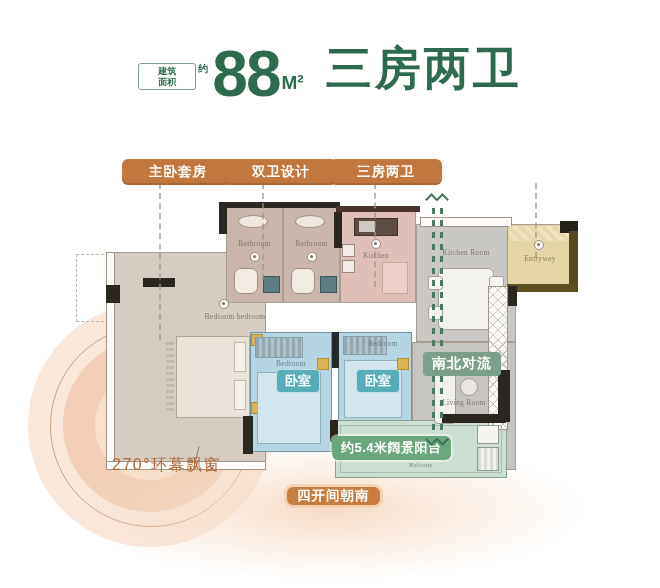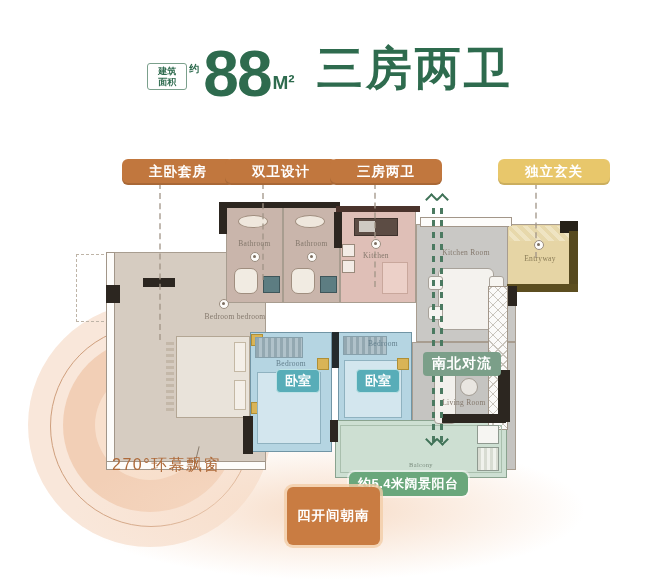--- a/index.html
+++ b/index.html
@@ -2,21 +2,21 @@
 <html><head>
 <meta charset="utf-8">
 <style>
   html,body{margin:0;padding:0;background:#fff;}
   .stage{position:relative;width:660px;height:588px;background:#ffffff;overflow:hidden;
          font-family:"Liberation Sans",sans-serif;}
   .abs{position:absolute;}
   
   .title-row{position:absolute;left:0;top:30px;width:660px;height:72px;display:flex;
              justify-content:center;align-items:flex-end;color:#2e6b4e;}
-  .area-box{border:1px solid #7ba08c;border-radius:3px;padding:2px 10px;font-size:9px;
+  .area-box{border:1px solid #7ba08c;border-radius:3px;padding:2px 19px;font-size:9px;
             font-weight:bold;line-height:1.15;color:#2e6b4e;text-align:center;margin-bottom:12px;}
   .area-approx{font-size:10px;font-weight:bold;margin:0 4px 26px 2px;}
   .big-number{font-size:64px;font-weight:bold;line-height:.88;letter-spacing:-2px;}
   .unit{font-size:19px;font-weight:bold;margin:0 0 8px 2px;}
   .headline{font-size:46px;font-weight:bold;margin:0 0 2px 22px;letter-spacing:3px;}
   
   .callout{position:absolute;top:159px;padding:4px 27px;border-radius:6px;color:#fff;
            font-size:13.5px;font-weight:bold;letter-spacing:1px;white-space:nowrap;z-index:6;
            box-shadow:inset 0 -2px 0 rgba(0,0,0,.12);}
   .co-orange{background:#c1773e;}
@@ -37,21 +37,21 @@
   .marker{position:absolute;width:8px;height:8px;border:1.5px solid #9b8d7f;border-radius:50%;
           background:#fdfcfa;z-index:5;}
   .marker:after{content:"";position:absolute;left:2px;top:2px;width:3px;height:3px;
                 border-radius:50%;background:#7d6f61;}
   .badge{position:absolute;color:#fff;font-weight:bold;border-radius:4px;z-index:6;white-space:nowrap;}
   .bedroom-badge{background:#58adb8;border:1px solid #bfe3e6;font-size:13px;padding:2px 8px;}
   .flow-badge{background:#7b9f89;font-size:14px;padding:3px 9px;letter-spacing:1px;}
   .balcony-badge{background:#6aa77c;font-size:13px;padding:3px 9px;border-radius:6px;letter-spacing:.5px;
                  box-shadow:0 0 0 2px rgba(255,255,255,.45);}
   .south-badge{position:absolute;background:#c97c42;color:#fff;font-size:13.5px;font-weight:bold;
-               padding:20px 10px;border-radius:6px;letter-spacing:1px;z-index:6;
+               padding:0 10px;border-radius:6px;letter-spacing:1px;z-index:6;
                box-shadow:0 0 0 3px rgba(242,205,168,.8);}
   .bay-text{position:absolute;font-size:16px;color:#ae6a3a;letter-spacing:1.5px;z-index:6;}
   .flowline{position:absolute;width:2.5px;z-index:5;
             background:repeating-linear-gradient(180deg,#4b7a61 0 6px,transparent 6px 12px);}
   .chev{display:inline-block;width:7px;height:7px;border-left:2.5px solid #3f7257;
         border-top:2.5px solid #3f7257;margin:0 1px;}
   .chev-up{transform:rotate(45deg);}
   .chev-down{transform:rotate(225deg);}
   .dashedbox{position:absolute;border:1px dashed #beb4a7;z-index:2;}
 </style>
@@ -74,21 +74,20 @@
     </div>
     <div class="area-approx">约</div>
     <div class="big-number">88</div>
     <div class="unit">M²</div>
     <div class="headline">三房两卫</div>
   </div>
 
   <div class="callout co-orange" style="left:122px;">主卧套房</div>
   <div class="callout co-orange" style="left:225px;">双卫设计</div>
   <div class="callout co-orange" style="left:330px;">三房两卫</div>
-  <div class="callout co-yellow" style="left:498px;">独立玄关</div>
   <div class="leader" style="left:159px;top:183px;height:157px;"></div>
   <div class="leader" style="left:262px;top:183px;height:97px;"></div>
   <div class="leader" style="left:374px;top:183px;height:104px;"></div>
   <div class="leader" style="left:535px;top:183px;height:75px;"></div>
 
   <div class="room" style="left:110px;top:252px;width:156px;height:218px;background:#d6ccc1;"></div>
   <div class="winstrip" style="left:106px;top:252px;width:9px;height:218px;"></div>
   <div class="winstrip" style="left:106px;top:461px;width:160px;height:9px;"></div>
   <div class="wall" style="left:106px;top:285px;width:14px;height:18px;"></div>
   <div class="wall" style="left:143px;top:278px;width:32px;height:9px;"></div>
@@ -167,21 +166,21 @@
   <div class="winstrip" style="left:488px;top:286px;width:20px;height:144px;background-color:#fbfaf9;background-image:repeating-linear-gradient(45deg,transparent 0 6px,#c9c4bc 6px 7px),repeating-linear-gradient(-45deg,transparent 0 6px,#c9c4bc 6px 7px);"></div>
   <div class="wall" style="left:508px;top:286px;width:9px;height:20px;"></div>
   <div class="wall" style="left:498px;top:370px;width:12px;height:52px;"></div>
   <div class="wall" style="left:442px;top:414px;width:64px;height:9px;"></div>
 
   <div class="room" style="left:335px;top:420px;width:172px;height:58px;background:#cddfd2;border-color:#8aa38f;"></div>
   <div class="furn" style="left:340px;top:425px;width:162px;height:48px;border:1px solid #a9bfad;background:transparent;"></div>
   <div class="wall" style="left:330px;top:420px;width:8px;height:22px;"></div>
   <div class="furn" style="left:477px;top:425px;width:22px;height:19px;background:#f6f5f2;border:1px solid #8f9a90;"></div>
   <div class="furn" style="left:477px;top:447px;width:22px;height:24px;background:repeating-linear-gradient(90deg,#d8dcd2 0 3px,#f0f2ec 3px 6px);border:1px solid #8f9a90;"></div>
-  <div class="badge balcony-badge" style="left:349px;top:436px;margin-top:36px;">约5.4米阔景阳台</div>
+  <div class="badge balcony-badge" style="left:332px;top:436px;">约5.4米阔景阳台</div>
   <div class="rlabel rlabel-green" style="left:385px;top:461px;width:72px;font-size:6.5px;">Balcony</div>
 
   <div class="flowline" style="left:432px;top:208px;height:240px;"></div>
   <div class="flowline" style="left:440px;top:208px;height:240px;"></div>
   <div class="abs" style="left:426px;top:190px;z-index:6;">
     <span class="chev chev-up"></span><span class="chev chev-up"></span>
   </div>
   <div class="abs" style="left:426px;top:430px;z-index:6;">
     <span class="chev chev-down"></span><span class="chev chev-down"></span>
   </div>

